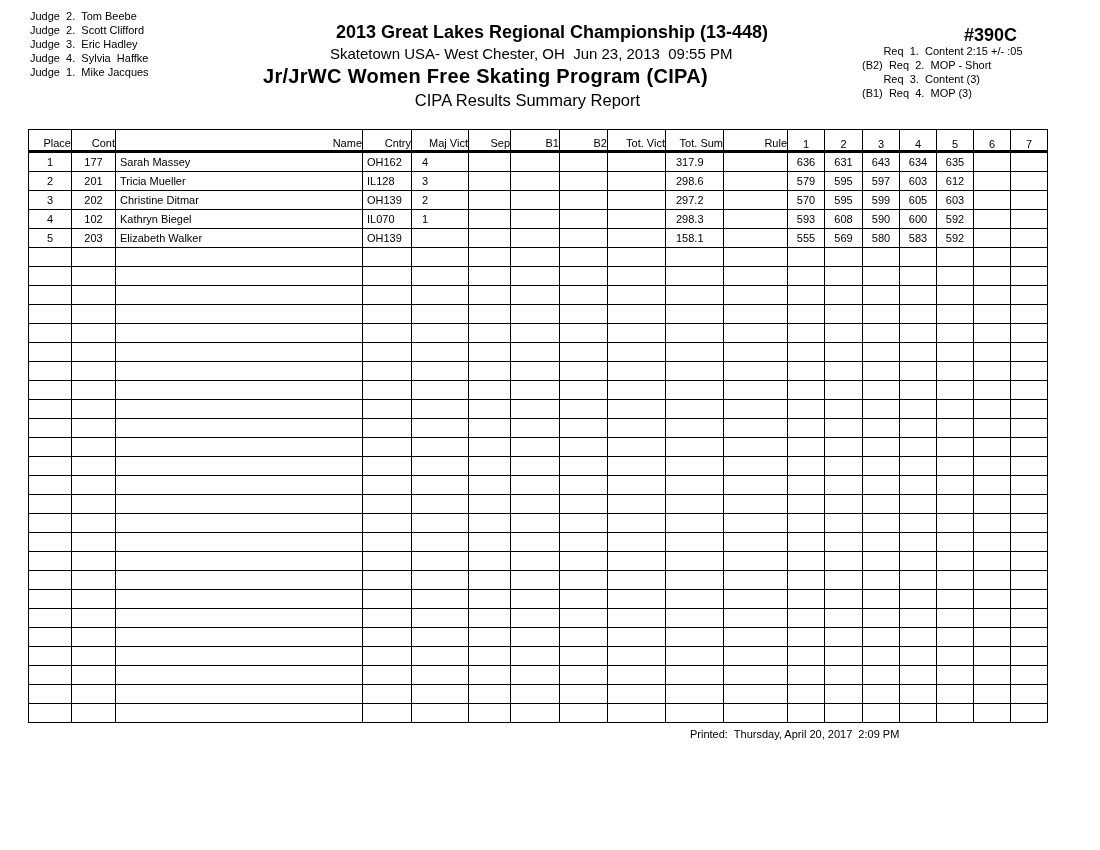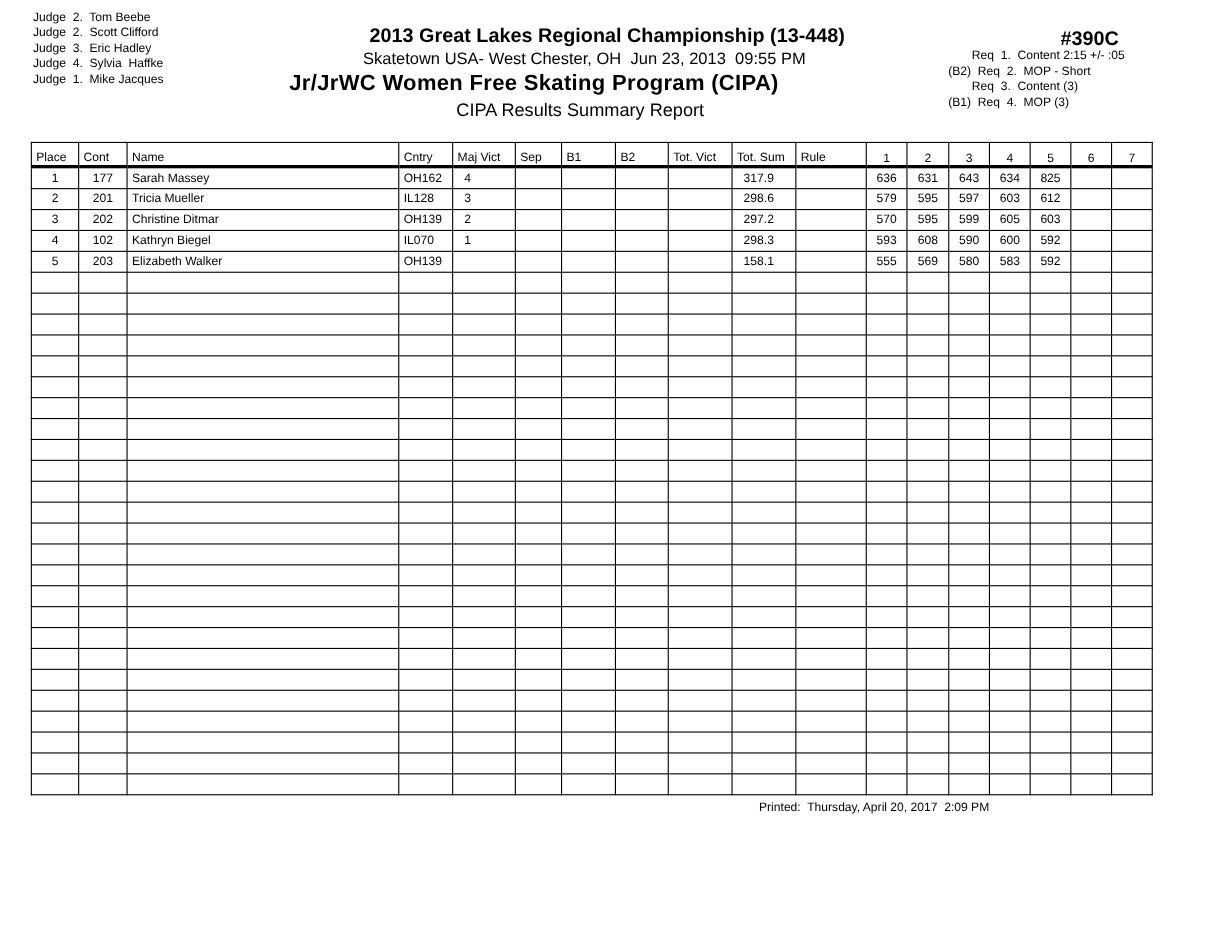--- a/index.html
+++ b/index.html
@@ -15,21 +15,21 @@
             font-weight:bold; font-size:20px; letter-spacing:0.3px; }
   .title3 { position:absolute; left:0; width:1055px; top:91px; text-align:center;
             font-size:16.5px; }
   .evnum { position:absolute; left:964px; top:25px; font-weight:bold; font-size:18px; }
   .reqs { position:absolute; left:862px; top:44px; font-size:11px; line-height:14px; }
   .reqs div { white-space:pre; }
   table { position:absolute; left:28px; top:129px; border-collapse:collapse;
           table-layout:fixed; font-size:11px; }
   td, th { border:1px solid #000; height:18px; padding:0 0 0 4px; font-weight:normal;
            overflow:hidden; white-space:nowrap; }
-  th { height:19px; text-align:left; vertical-align:bottom; padding-bottom:1px; }
+  th { height:19px; text-align:right; vertical-align:bottom; padding-bottom:1px; }
   thead tr th { border-bottom:3px solid #000; }
   th.c, td.c { text-align:center; padding:0; }
   td.ind { padding-left:10px; }
   .printed { position:absolute; left:690px; top:728px; font-size:11px; white-space:pre; }
 </style>
 </head>
 <body>
 
 <div class="judges">
   <div>Judge  2.  Tom Beebe</div>
@@ -105,21 +105,21 @@
         <td></td>
         <td></td>
         <td></td>
         <td></td>
         <td class="ind">317.9</td>
         <td></td>
         <td class="c">636</td>
         <td class="c">631</td>
         <td class="c">643</td>
         <td class="c">634</td>
-        <td class="c">825</td>
+        <td class="c">635</td>
         <td class="c"></td>
         <td class="c"></td>
       </tr>
       <tr>
         <td class="c">2</td>
         <td class="c">201</td>
         <td>Tricia Mueller</td>
         <td>IL128</td>
         <td class="ind">3</td>
         <td></td>

